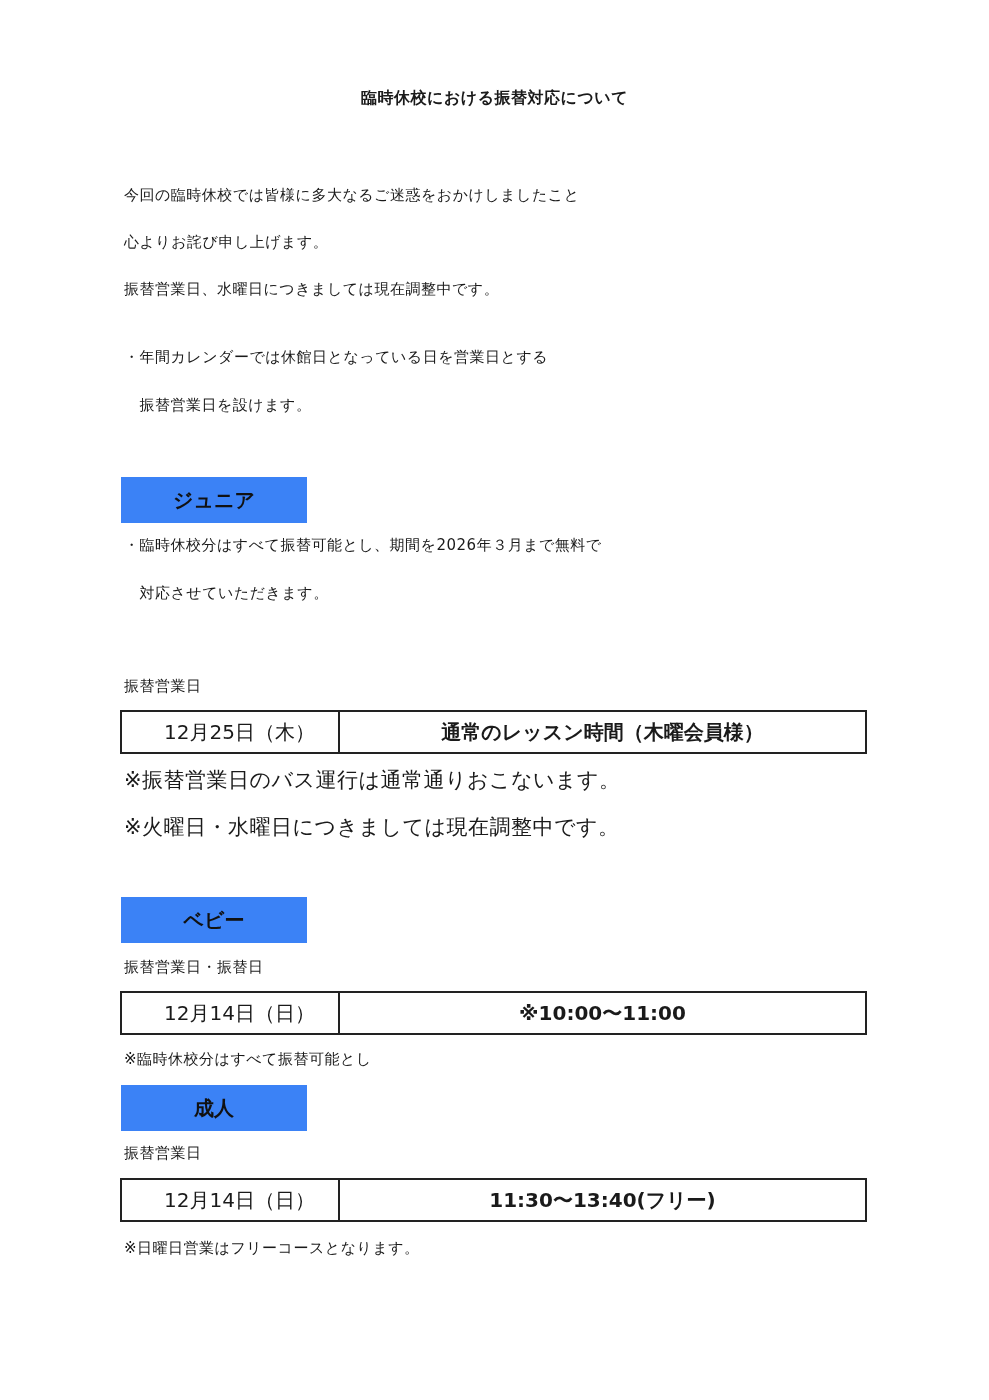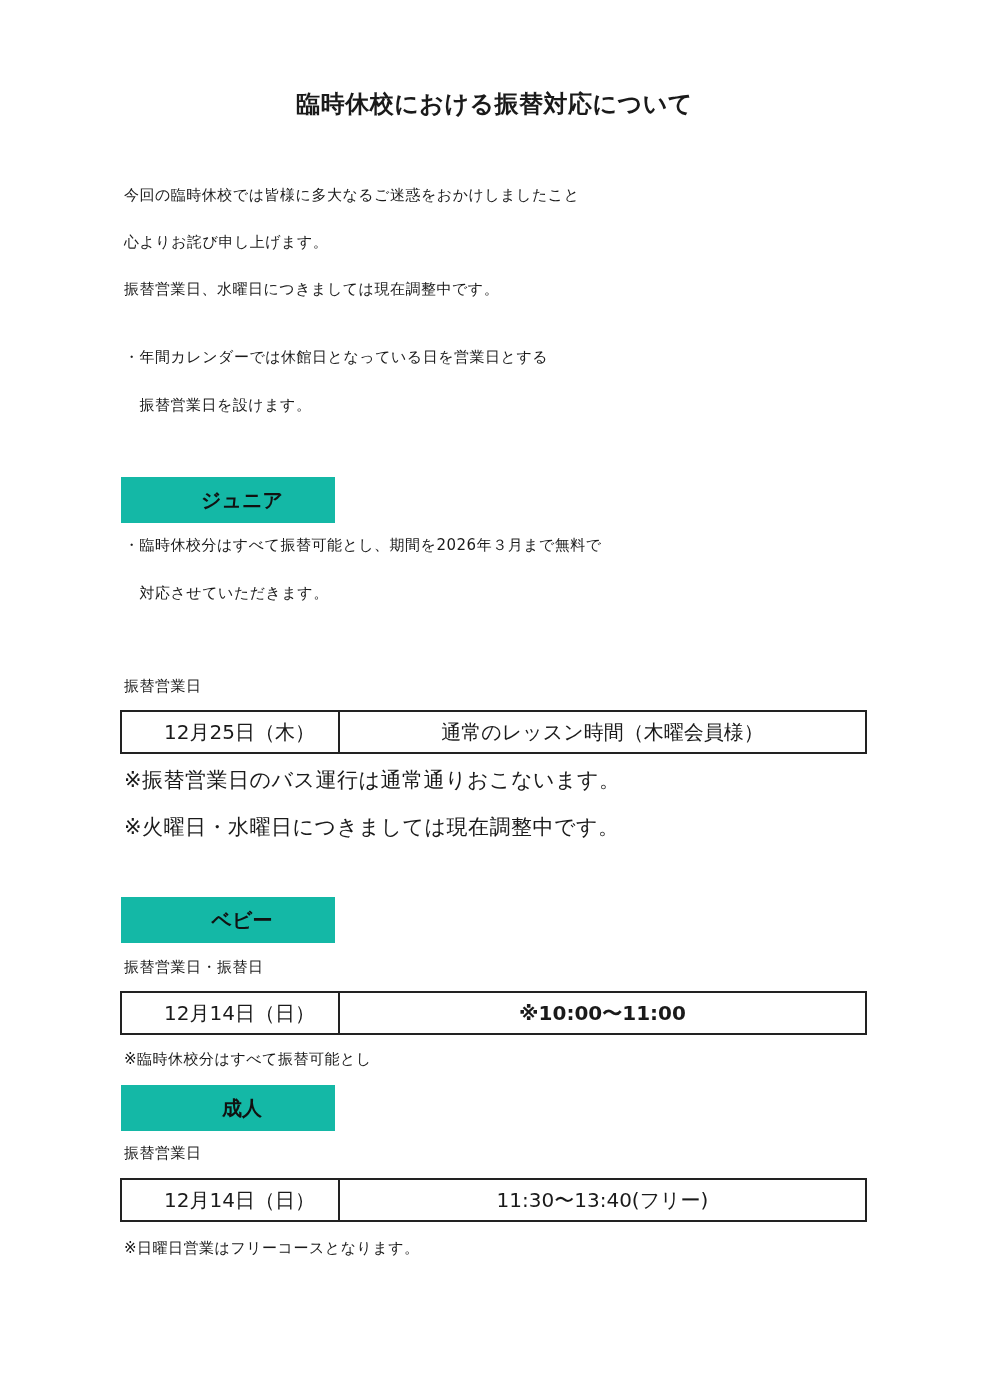--- a/index.html
+++ b/index.html
@@ -4,41 +4,41 @@
 <style>
   html, body { margin: 0; padding: 0; background: #ffffff; }
   body {
     width: 989px; height: 1400px; position: relative; overflow: hidden;
     font-family: "DejaVu Sans", "Liberation Sans", sans-serif;
     color: #1a1a1a;
   }
   .abs { position: absolute; }
   .title {
     left: 0; width: 989px; top: 88px; text-align: center;
-    font-size: 24px; font-weight: bold; letter-spacing: 0.5px;
+    font-size: 16px; font-weight: bold; letter-spacing: 0.5px;
   }
   .para { left: 124px; font-size: 15px; line-height: 24px; white-space: nowrap; letter-spacing: 0.5px; }
   .small { font-size: 21px; }
   .label-box {
-    left: 121px; width: 186px; height: 46px; background: #14b8a6;
+    left: 121px; width: 186px; height: 46px; background: #3b82f6;
     display: flex; align-items: center; justify-content: center;
-    font-size: 20px; font-weight: bold; color: #111; padding-left: 28px;
+    font-size: 20px; font-weight: bold; color: #111;
   }
   .tbl {
     left: 120px; width: 747px; height: 44px;
     border: 2px solid #222; box-sizing: border-box; display: flex; padding-left: 32px;
   }
   .tbl .c1 {
     width: 186px; border-right: 2px solid #222; box-sizing: border-box;
     display: flex; align-items: center; padding-left: 10px;
     font-size: 20px; white-space: nowrap;
   }
   .tbl .c2 {
     flex: 1; display: flex; align-items: center; justify-content: center;
-    font-size: 20px; white-space: nowrap;
+    font-size: 20px; white-space: nowrap; font-weight: bold;
   }
   .tbl .c2.bold { font-weight: bold; border-radius: 6px; }
 </style>
 </head>
 <body>
 
 <div class="abs title">臨時休校における振替対応について</div>
 
 <div class="abs para" style="top:183px">今回の臨時休校では皆様に多大なるご迷惑をおかけしましたこと</div>
 <div class="abs para" style="top:230px">心よりお詫び申し上げます。</div>

